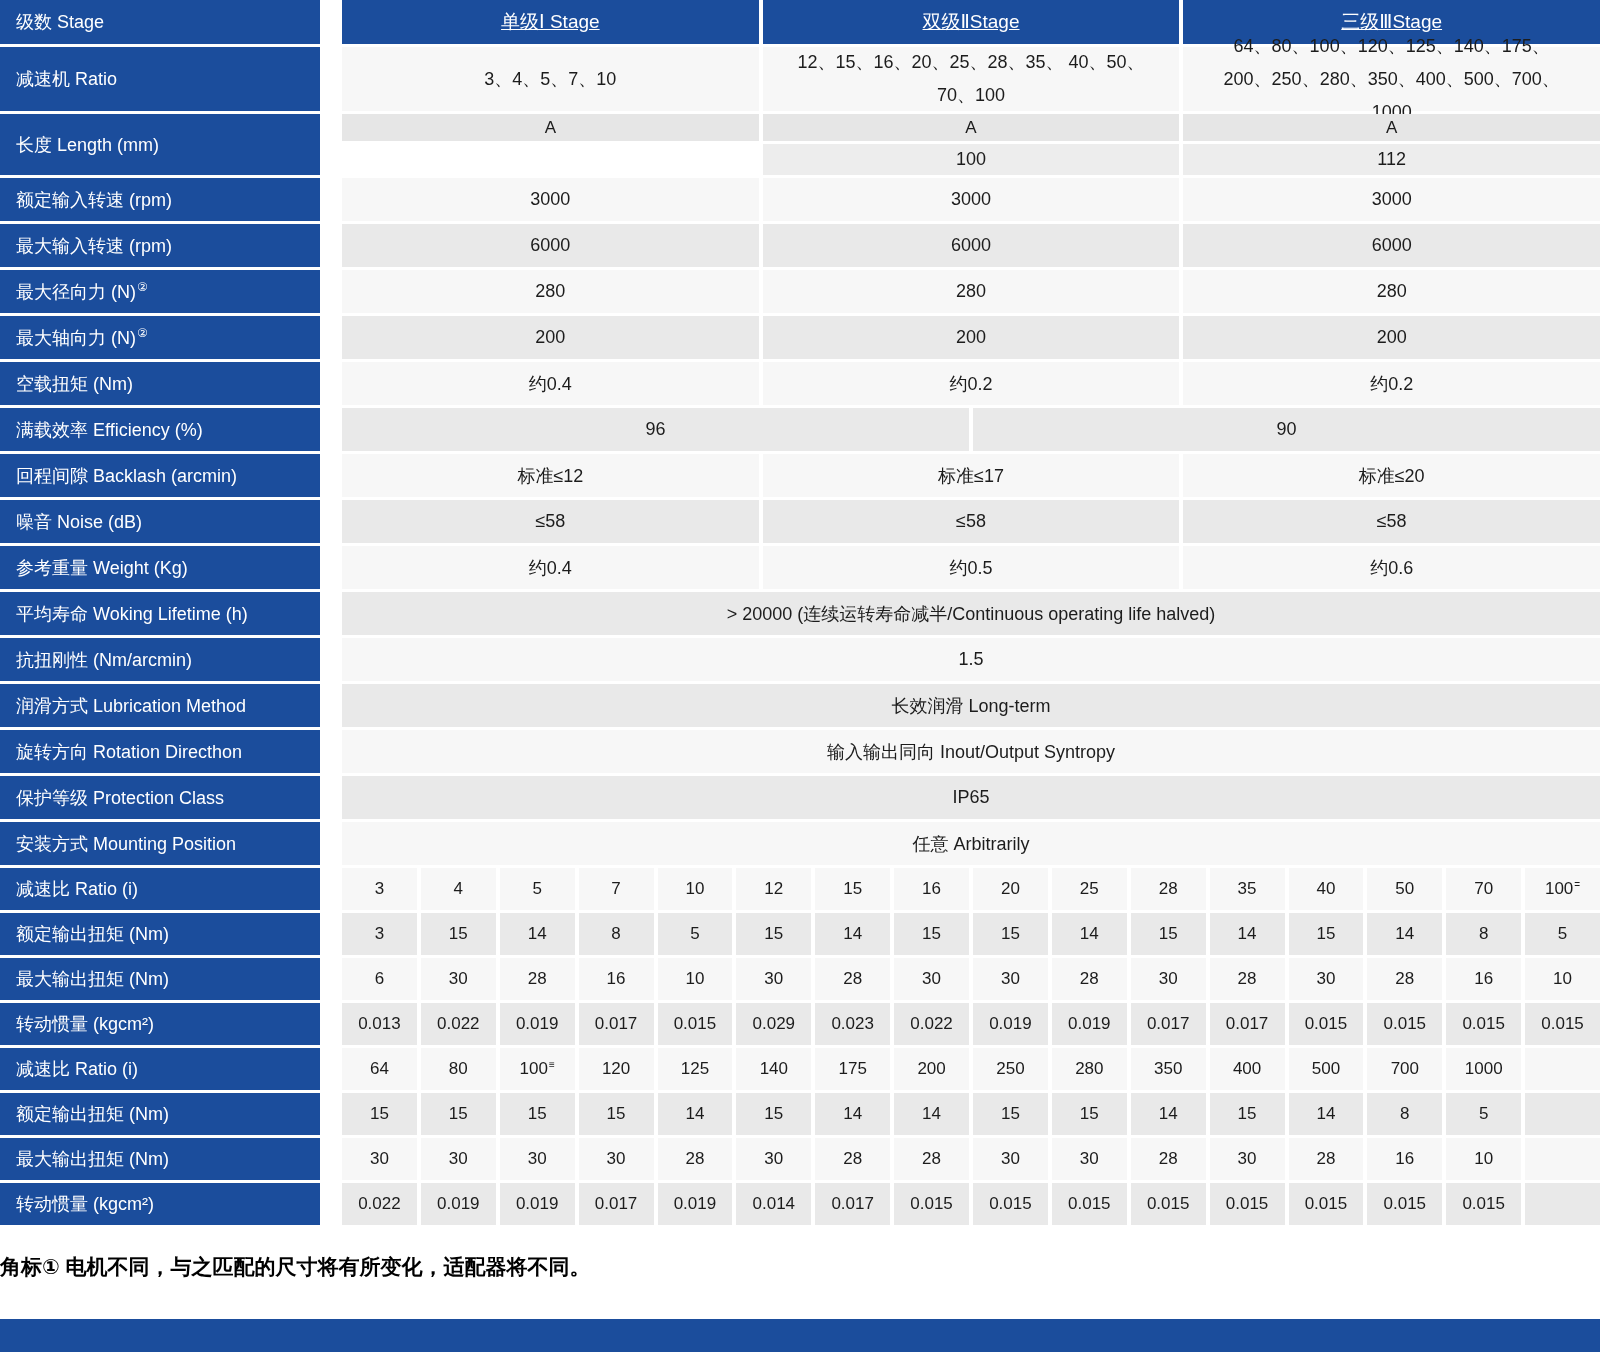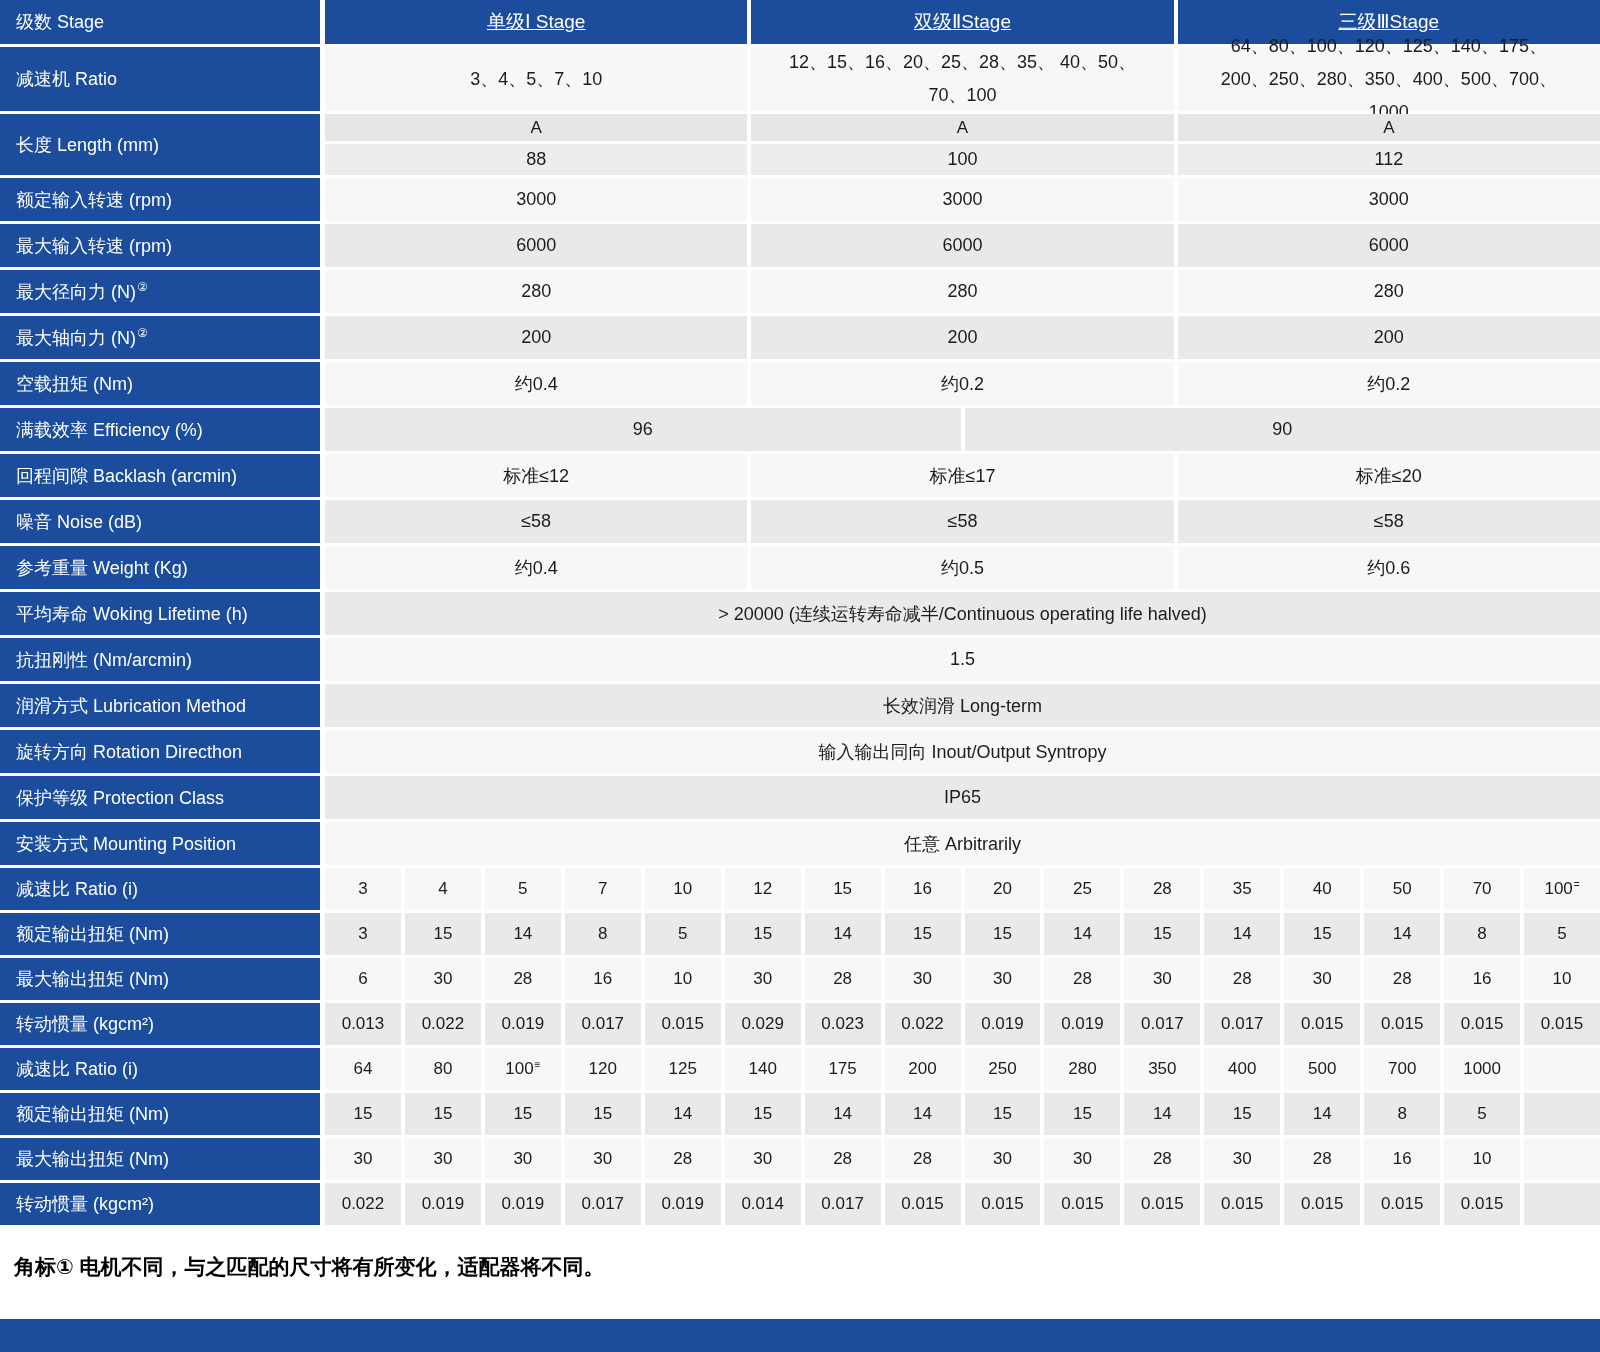--- a/index.html
+++ b/index.html
@@ -13,39 +13,39 @@
   *{box-sizing:border-box;margin:0;padding:0;}
   body{background:#fff;}
   .page{width:1600px;height:1352px;background:#fff;display:flex;flex-direction:column;
         font-family:"Liberation Sans","DejaVu Sans",sans-serif;overflow:hidden;}
   .row{display:flex;margin-bottom:3px;height:43px;}
   .row.hdr{height:44px;}
   .row.tall{height:64px;}
   .row.lenrow{height:61px;}
   .row.lowrow{height:42px;}
   .lbl{width:320px;min-width:320px;background:var(--blue);color:#fff;display:flex;
-       align-items:center;padding-left:16px;margin-right:5px;font-size:18px;white-space:nowrap;}
+       align-items:center;padding-left:16px;margin-right:22px;font-size:18px;white-space:nowrap;}
   .lbl sup{font-size:12px;margin-top:-10px;margin-left:1px;}
   .hcell{flex:1;background:var(--blue);color:#fff;display:flex;align-items:center;
          justify-content:center;font-size:19px;margin-right:4px;text-decoration:underline;}
   .vcell{flex:1;display:flex;align-items:center;justify-content:center;font-size:18px;
          color:var(--ink);margin-right:4px;text-align:center;}
   .vcell.ratio{padding:0 34px;line-height:33px;}
   .ncell{flex:1;display:flex;align-items:center;justify-content:center;font-size:17px;
          color:var(--ink);margin-right:4px;}
   .ncell sup{font-size:10px;margin-top:-10px;margin-left:1px;}
   .lencol{flex:1;display:flex;flex-direction:column;margin-right:4px;}
   .lena{height:27px;background:var(--lena);margin-bottom:3px;display:flex;align-items:center;
         justify-content:center;font-size:17px;color:var(--ink);}
   .lenv{height:31px;background:var(--lenv);display:flex;align-items:center;
         justify-content:center;font-size:18px;color:var(--ink);}
   .row > :last-child{margin-right:0;}
   .light{background:var(--light);}
   .gray{background:var(--gray);}
-  .notes{padding:18px 8px 0 14px;font-size:21px;font-weight:bold;color:#000;}
+  .notes{padding:18px 8px 0 0;font-size:21px;font-weight:bold;color:#000;}
   .note{line-height:42px;white-space:nowrap;}
   .bottombar{margin-top:auto;height:33px;background:var(--blue);width:100%;}
 </style>
 </head>
 <body>
 
 <div class="page">
 
   <div class="row hdr">
     <div class="lbl">级数 Stage</div>
@@ -62,21 +62,20 @@
         <div class="vcell light ratio">3、4、5、7、10</div>
         <div class="vcell light ratio">12、15、16、20、25、28、35、 40、50、70、100</div>
         <div class="vcell light ratio">64、80、100、120、125、140、175、200、250、280、350、400、500、700、1000</div>
       </div>
       <div class="row lenrow">
         <div class="lbl">
           <span>长度 Length (mm)</span>
         </div>
         <div class="lencol">
           <div class="lena">A</div>
-          <div class="lenv">88</div>
         </div>
         <div class="lencol">
           <div class="lena">A</div>
           <div class="lenv">100</div>
         </div>
         <div class="lencol">
           <div class="lena">A</div>
           <div class="lenv">112</div>
         </div>
       </div>

